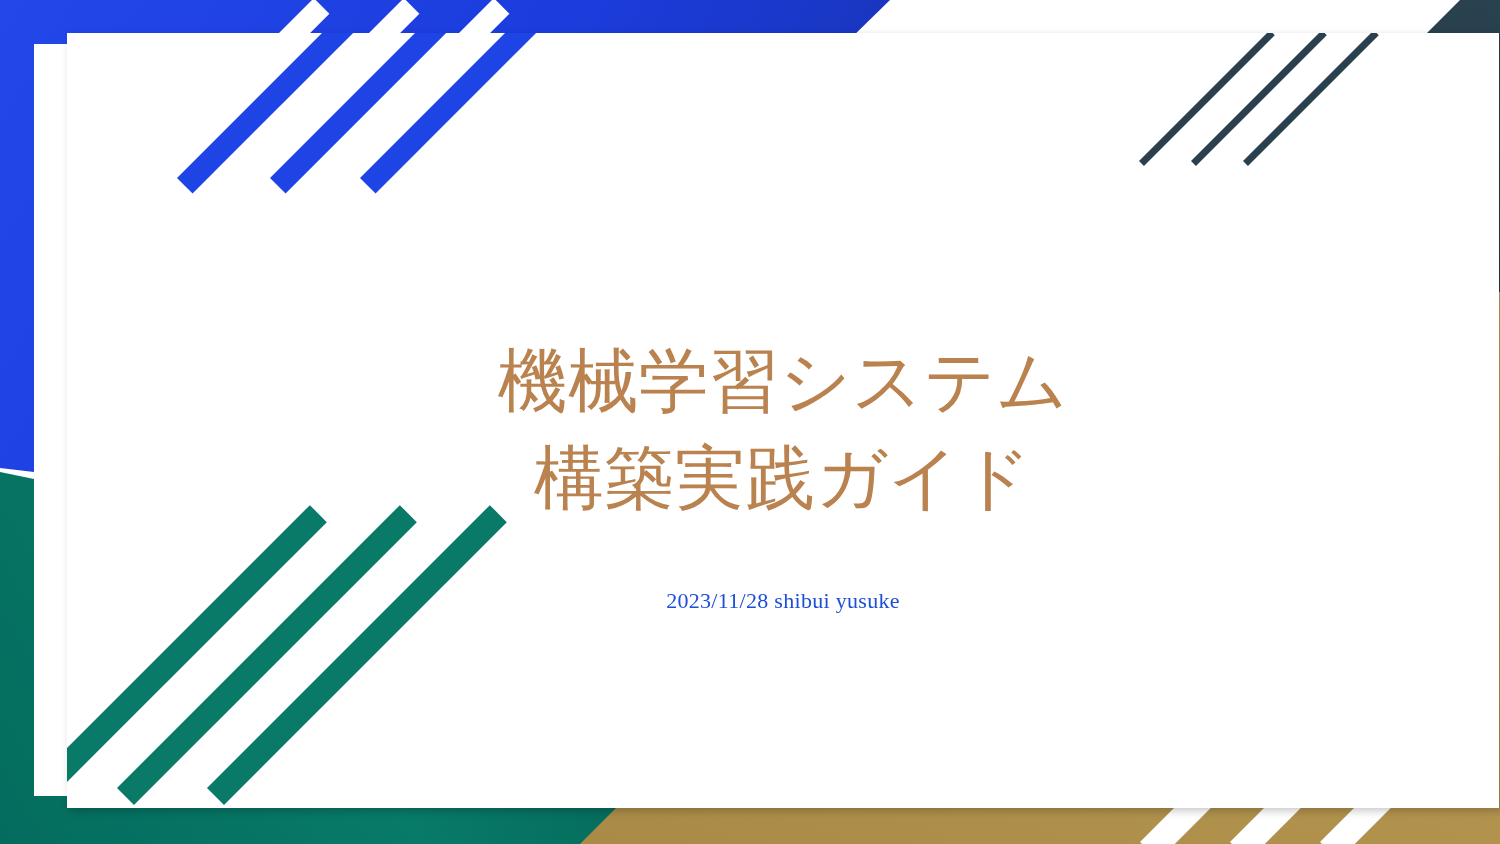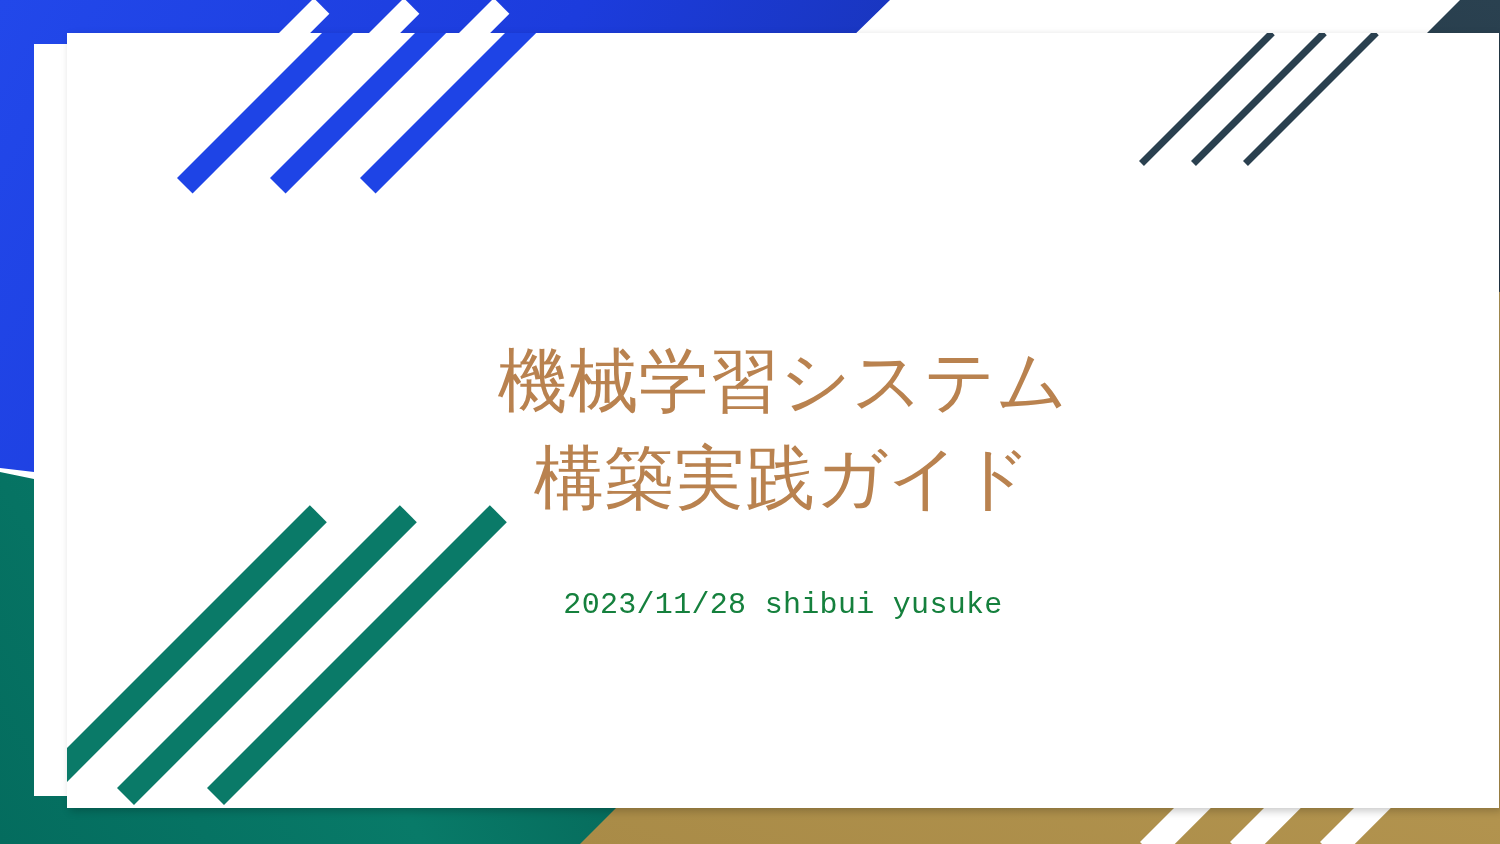--- a/index.html
+++ b/index.html
@@ -129,25 +129,25 @@
     font-size: 70px;
     line-height: 1.38;
     font-weight: 400;
     letter-spacing: 0.5px;
     margin: 0;
     white-space: pre-line;
     font-family: "DejaVu Sans", "Liberation Sans", sans-serif;
   }
   .subtitle {
     margin-top: 62px;
-    color: #15803d;
-    font-size: 30px;
+    color: #1d4ed8;
+    font-size: 22px;
     font-weight: 400;
     letter-spacing: 0.3px;
-    font-family: Liberation Mono, monospace;
+    font-family: Liberation Serif, serif;
   }
 </style>
 </head>
 <body>
 
 <div id="slide">
 
   <div class="bg-layer">
     <div class="bg-blue-full"></div>
     <div class="bg-teal"></div>

